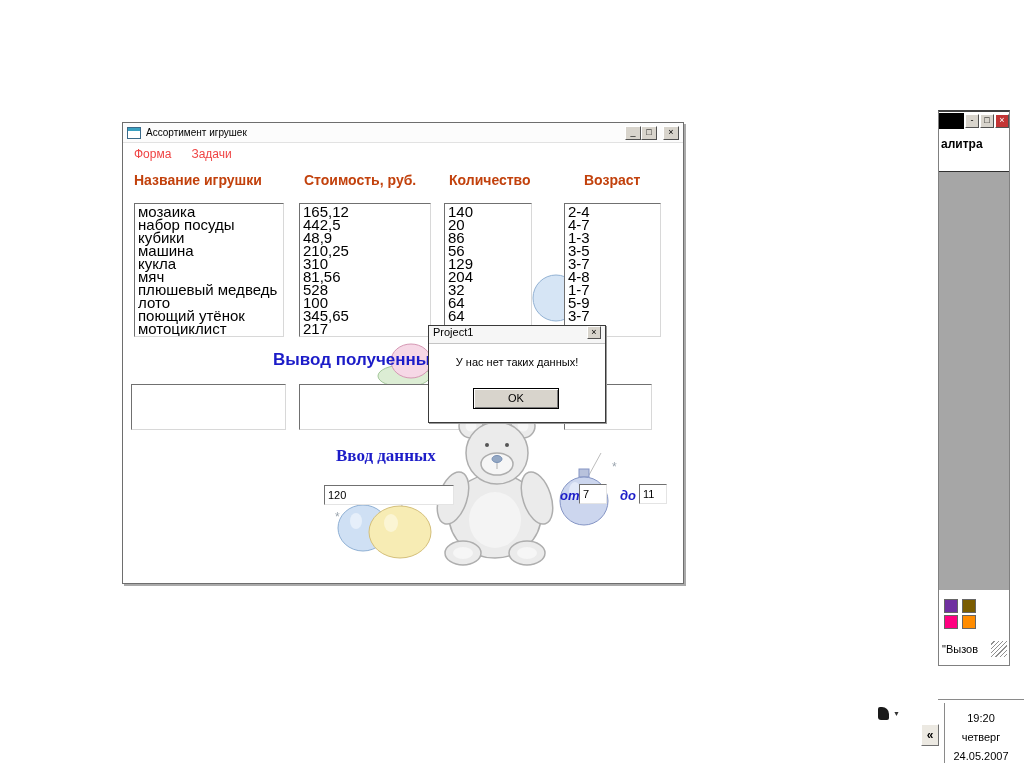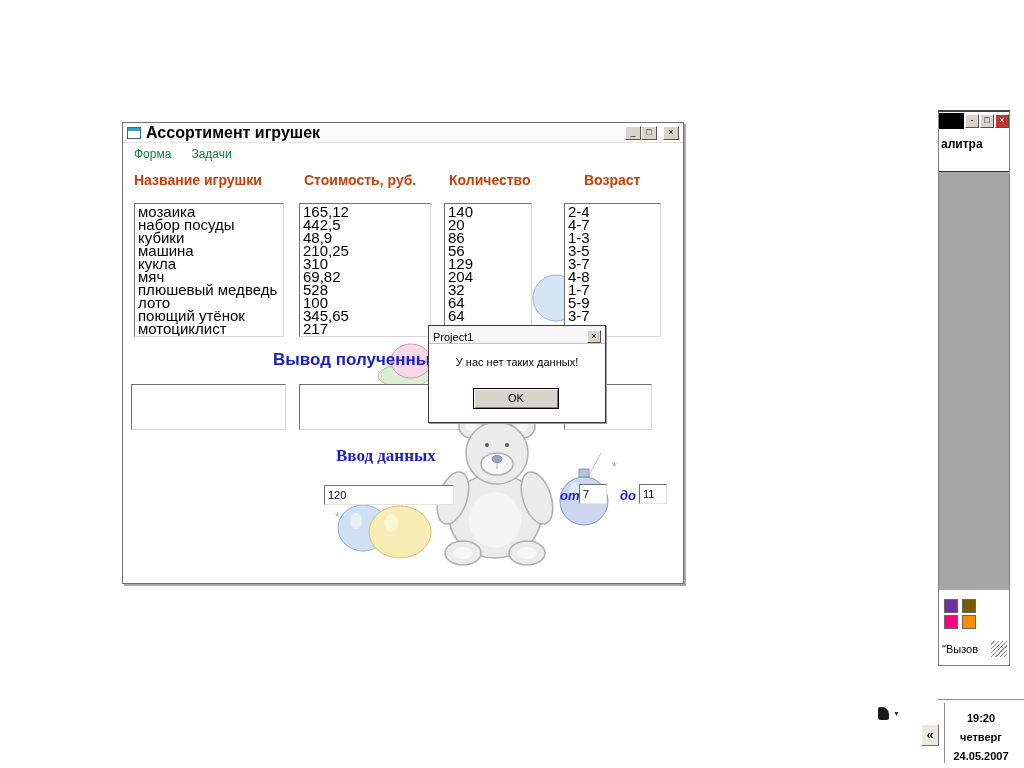--- a/index.html
+++ b/index.html
@@ -12,27 +12,27 @@
   }
 
   
   .win { position:absolute; left:122px; top:122px; width:562px; height:462px;
          background:#fff; border:1px solid #6e6e6e; box-shadow:2px 2px 0 #aaa; }
   .titlebar { position:relative; height:20px; background:#fcfcfc;
               border-bottom:1px solid #e2e2e2; display:flex; align-items:center; padding:0 4px; }
   .win-icon { width:14px; height:12px; margin-right:5px;
               background:linear-gradient(180deg,#3aa0c0 0 3px,#fff 3px);
               border:1px solid #3a6a8a; flex:0 0 auto; }
-  .win-title { font-size:16px; font-weight:bold; white-space:nowrap; }
+  .win-title { font-size:10px; font-weight:normal; white-space:nowrap; }
   .tb-btn { position:absolute; top:3px; width:16px; height:14px; background:#d8d4cc;
             border:1px solid; border-color:#fff #505050 #505050 #fff;
             font-size:9px; line-height:11px; text-align:center; cursor:default; }
   .btn-min { left:502px; } .btn-max { left:518px; } .btn-close { left:540px; }
   .menubar { height:21px; display:flex; align-items:center; gap:20px; padding:0 11px;
-             font-size:12px; color:#15803d; position:relative; }
+             font-size:12px; color:#ef4444; position:relative; }
 
   .col-header { position:absolute; font-size:14px; font-weight:bold; color:#c2410c;
                 z-index:4; white-space:nowrap; }
   .listbox { position:absolute; background:#fff; z-index:2; overflow:hidden; padding-top:1px;
              border:1px solid; border-color:#707070 #d8d8d8 #d8d8d8 #707070; }
   .li { height:13px; line-height:13px; font-size:15px; padding:0 3px; white-space:nowrap; }
 
   .big-heading { position:absolute; font-size:17px; font-weight:bold; color:#1c1cc8;
                  z-index:4; white-space:nowrap; }
   .outbox { position:absolute; background:#fff; height:46px; z-index:2;
@@ -43,21 +43,21 @@
            outline:none; }
   .small-label { position:absolute; z-index:5; font-size:13px; font-weight:bold;
                  font-style:italic; color:#1c1cc8; }
 
   .deco { position:absolute; left:0; top:0; width:562px; height:462px; pointer-events:none; }
   .deco-back { z-index:1; } .deco-front { z-index:3; }
 
   
   .dialog { position:absolute; left:428px; top:325px; width:178px; height:98px;
             background:#fff; border:1px solid #3a3a3a; box-shadow:1px 1px 0 #999; z-index:50; }
-  .dialog-title { height:18px; display:flex; align-items:flex-end; padding:0 4px;
+  .dialog-title { height:18px; display:flex; align-items:flex-start; padding:0 4px;
                   font-size:11px; background:#f6f6f6; border-bottom:1px solid #c4c4c4; }
   .dlg-x { margin-left:auto; width:14px; height:13px; background:#d8d4cc;
            border:1px solid; border-color:#fff #505050 #505050 #fff;
            font-size:9px; line-height:10px; text-align:center; }
   .dialog-msg { margin-top:12px; text-align:center; font-size:11px; }
   .ok-btn { position:absolute; left:44px; top:62px; width:86px; height:21px;
             background:#d8d4cc; border:1px solid #000;
             box-shadow:inset 1px 1px 0 #fff, inset -1px -1px 0 #7a7a7a;
             font-size:11px; text-align:center; line-height:19px; }
 
@@ -83,21 +83,21 @@
   .lang-indicator { position:absolute; left:878px; top:707px; display:flex;
                     align-items:center; gap:4px; z-index:5; }
   .lang-glyph { width:11px; height:13px; background:#1a1a1a; border-radius:2px 7px 2px 3px; }
   .lang-caret { font-size:7px; color:#333; }
   .collapse-btn { position:absolute; left:921px; top:724px; width:18px; height:22px;
                   background:#ece9e2; border:1px solid; border-color:#fff #707070 #707070 #fff;
                   font-size:12px; font-weight:bold; text-align:center; line-height:20px; z-index:5; }
   .traybox { position:absolute; left:938px; top:699px; width:86px; height:69px;
              border-top:1px solid #8a8a8a; background:#fff; text-align:center;
              font-size:11px; padding-top:9px; }
-  .traybox div { line-height:19px;font-weight:bold; }
+  .traybox div { line-height:19px; }
   .tray-sep { position:absolute; left:944px; top:703px; width:0; height:60px;
               border-left:1px solid #8a8a8a; border-right:1px solid #fff; }
 </style>
 </head>
 <body>
 
 <div class="win">
   <div class="titlebar">
     <span class="win-icon"></span>
     <span class="win-title">Ассортимент игрушек</span>
@@ -132,21 +132,21 @@
       <div class="li">лото</div>
       <div class="li">поющий утёнок</div>
       <div class="li">мотоциклист</div>
     </div>
   <div class="listbox" style="left:176px; top:80px; width:132px; height:134px;">
       <div class="li">165,12</div>
       <div class="li">442,5</div>
       <div class="li">48,9</div>
       <div class="li">210,25</div>
       <div class="li">310</div>
-      <div class="li">69,82</div>
+      <div class="li">81,56</div>
       <div class="li">528</div>
       <div class="li">100</div>
       <div class="li">345,65</div>
       <div class="li">217</div>
     </div>
   <div class="listbox" style="left:321px; top:80px; width:88px;  height:134px;">
       <div class="li">140</div>
       <div class="li">20</div>
       <div class="li">86</div>
       <div class="li">56</div>

